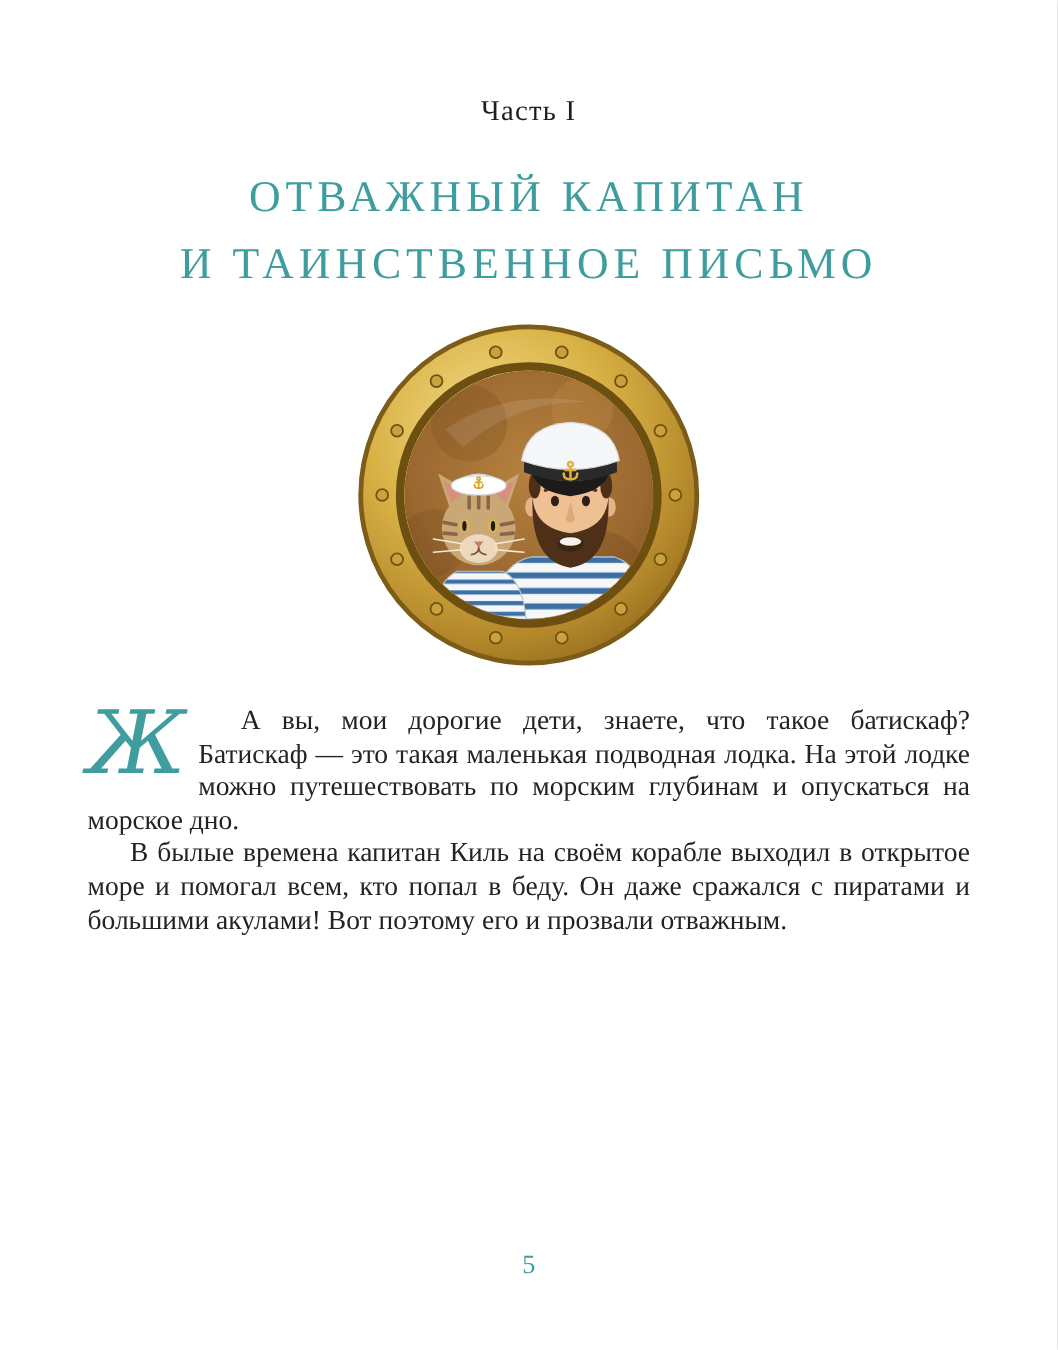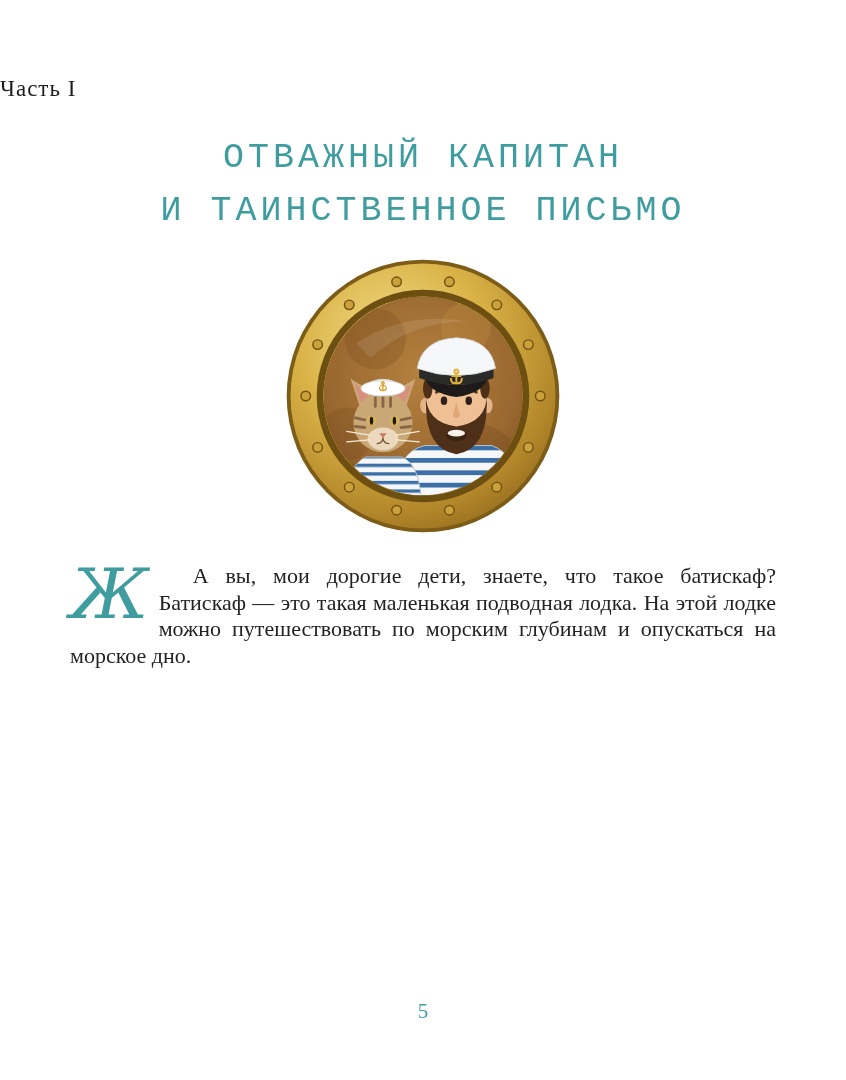--- a/index.html
+++ b/index.html
@@ -13,29 +13,30 @@
     width:846px;height:1080px;
     margin:0 auto;
     background:#ffffff;
     font-family:"Liberation Serif", serif;
     color:var(--ink);
     overflow:hidden;
     box-shadow:0 0 4px rgba(0,0,0,.25);
   }
   .part-label{
     padding-top:76px;
+    text-align:center;
     font-size:23px;
     letter-spacing:1px;
     color:#1e1e1e;
   }
   .chapter-title{
     margin:30px 0 0;
     text-align:center;
     color:var(--teal);
-    font-family:Liberation Mono, monospace;
+    font-family:Liberation Serif, serif;
     font-weight:400;
     font-size:35px;
     letter-spacing:4px;
     line-height:1.5;
   }
   .illustration{
     width:286px;height:286px;
     margin:16px auto 0;
   }
   .body-text{
@@ -233,17 +234,18 @@
         </g>
       </g>
 
       <path d="M80 95 Q130 60 200 72 Q140 70 95 110 Z" fill="#ffffff" opacity="0.10"></path>
     </svg>
   </div>
 
   <div class="body-text">
     <p class="first-para"><span class="dropcap">Ж</span></p>
     <p>А вы, мои дорогие дети, знаете, что такое батискаф? Батискаф — это такая маленькая подводная лодка. На этой лодке можно путешествовать по морским глубинам и опускаться на морское дно.</p>
+    <p>В былые времена капитан Киль на своём корабле выходил в открытое море и помогал всем, кто попал в беду. Он даже сражался с пиратами и большими акулами! Вот поэтому его и прозвали отважным.</p>
   </div>
 
   <div class="page-number">5</div>
 
 </div>
 
 </body></html>

